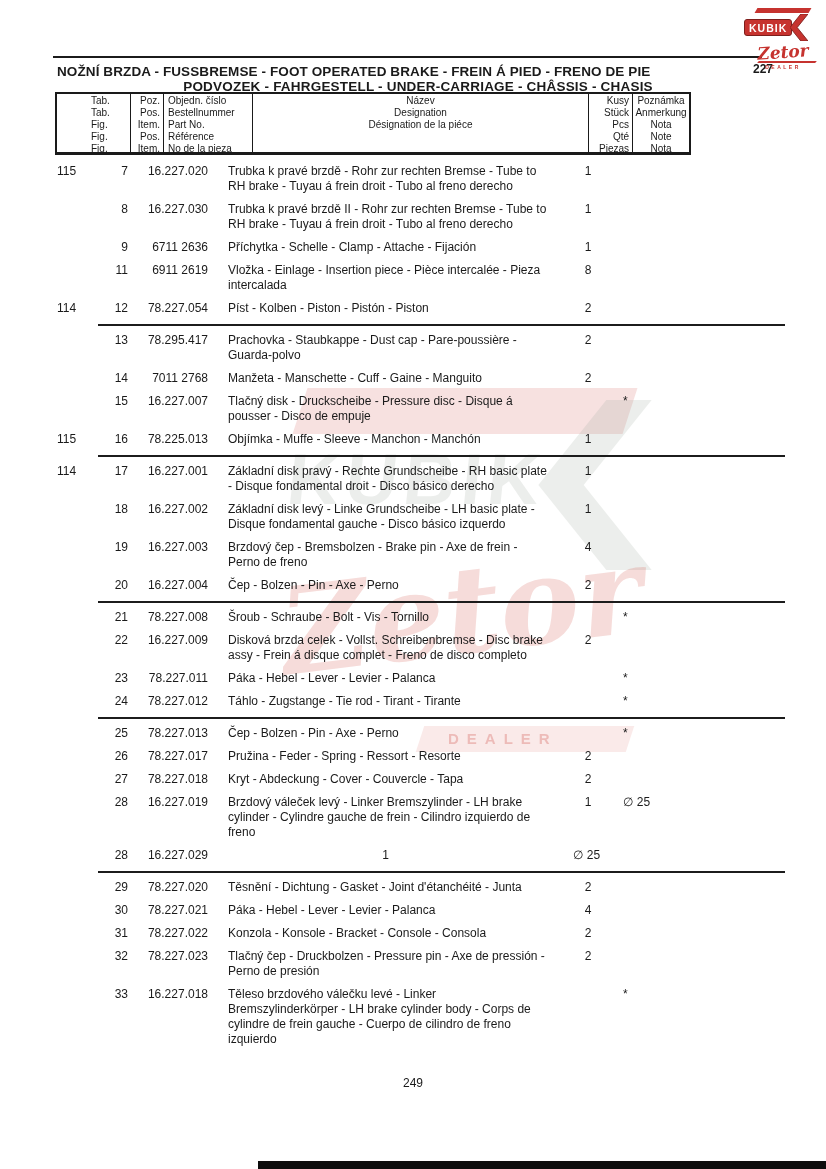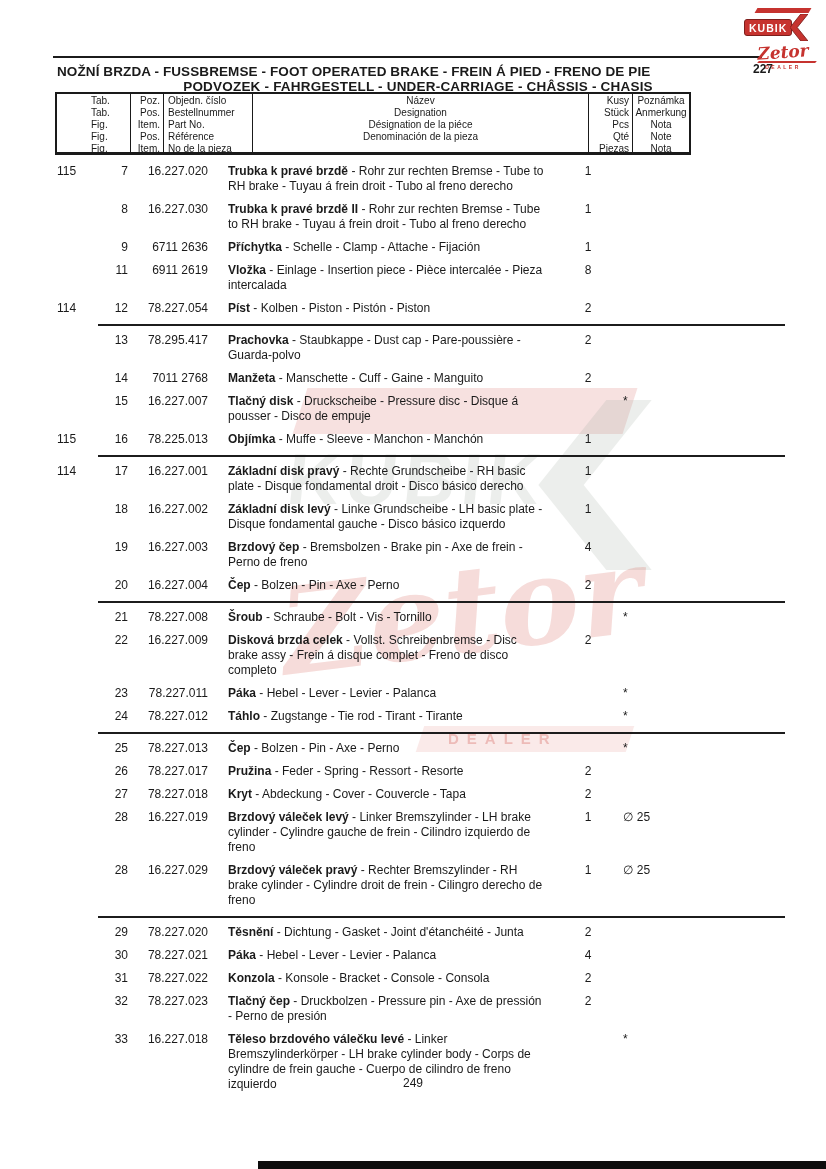--- a/index.html
+++ b/index.html
@@ -42,21 +42,21 @@
   .col-note{text-align:center;}
 
   
   .tbody{position:absolute;top:164px;left:57px;width:750px;font-size:12px;line-height:15px;}
   .row{display:grid;grid-template-columns:43px 28px 80px 355px 50px auto;margin-bottom:8px;}
   .c{box-sizing:border-box;}
   .c.tab{padding-left:0;}
   .c.poz{text-align:right;}
   .c.part{text-align:right;}
   .c.desc{padding-left:20px;padding-right:16px;}
-  .c.desc .nm{font-weight:bold;}
+  .c.desc .nm{font-weight:normal;}
   .c.qty{text-align:center;}
   .c.note{padding-left:10px;}
   .sep{height:2px;background:#1c1c1c;margin:5px 0 7px 41px;width:687px;}
 
   
   .page-num-bottom{position:absolute;top:1076px;left:0;width:826px;text-align:center;font-size:12px;}
   .bottom-bar{position:absolute;left:258px;top:1161px;width:568px;height:8px;background:#0d0d0d;}
 
   
   .wm-pinkbar{position:absolute;left:300px;top:388px;width:330px;height:46px;
@@ -131,21 +131,20 @@
           <div>Objedn. číslo</div>
           <div>Bestellnummer</div>
           <div>Part No.</div>
           <div>Référence</div>
           <div>No de la pieza</div>
         </div>
       <div class="th col-name">
           <div>Název</div>
           <div>Designation</div>
           <div>Désignation de la piéce</div>
-          <div>Denominación de la pieza</div>
         </div>
       <div class="th col-qty">
           <div>Kusy</div>
           <div>Stück</div>
           <div>Pcs</div>
           <div>Qté</div>
           <div>Piezas</div>
         </div>
       <div class="th col-note">
           <div>Poznámka</div>
@@ -343,21 +342,20 @@
     <div class="c part">16.227.019</div>
     <div class="c desc"><span class="nm">Brzdový váleček levý</span><span class="rest"> - Linker Bremszylinder - LH brake cylinder - Cylindre gauche de frein - Cilindro izquierdo de freno</span></div>
     <div class="c qty">1</div>
     <div class="c note">∅ 25</div>
   </div>
 
   <div class="row">
     <div class="c tab"></div>
     <div class="c poz">28</div>
     <div class="c part">16.227.029</div>
-    <div class="c desc"><span class="nm">Brzdový váleček pravý</span><span class="rest"> - Rechter Bremszylinder - RH brake cylinder - Cylindre droit de frein - Cilingro derecho de freno</span></div>
     <div class="c qty">1</div>
     <div class="c note">∅ 25</div>
   </div>
 <div class="sep"></div>
   <div class="row">
     <div class="c tab"></div>
     <div class="c poz">29</div>
     <div class="c part">78.227.020</div>
     <div class="c desc"><span class="nm">Těsnění</span><span class="rest"> - Dichtung - Gasket - Joint d'étanchéité - Junta</span></div>
     <div class="c qty">2</div>

